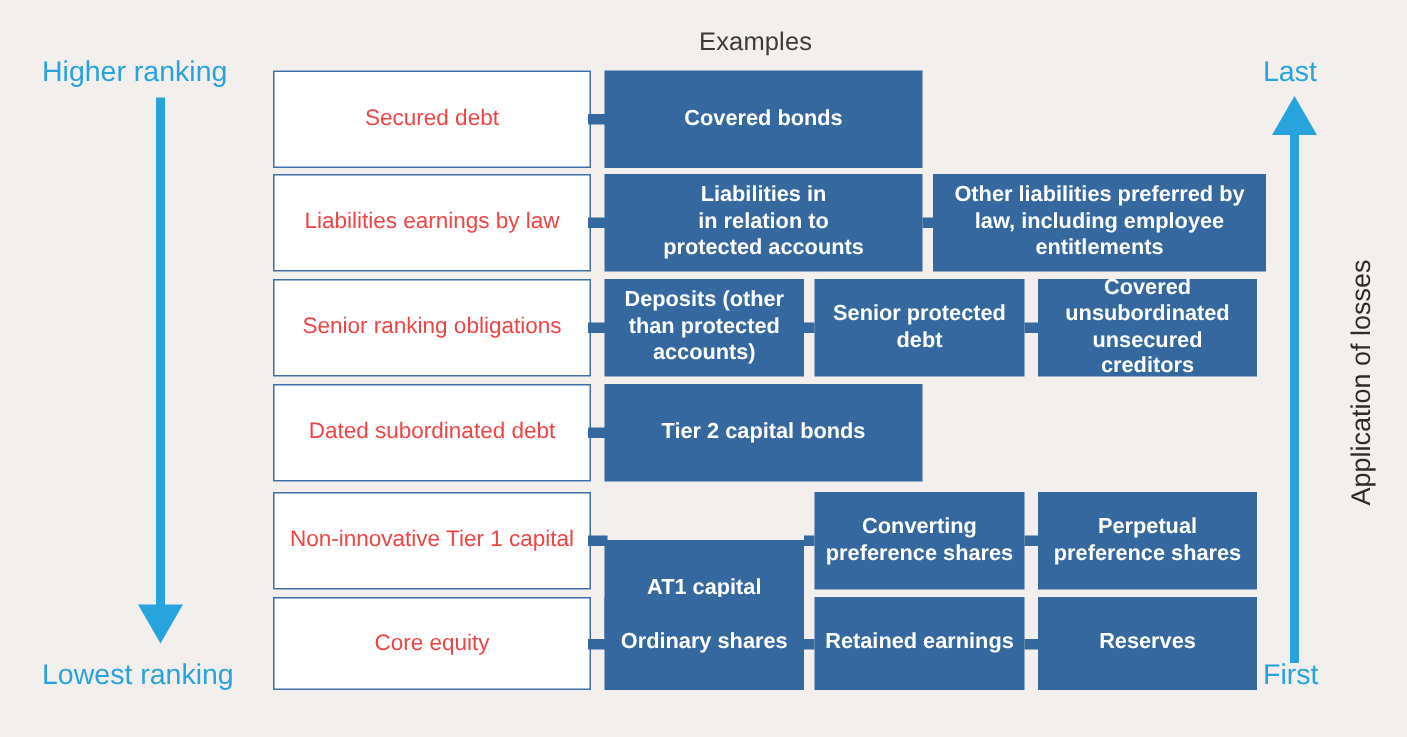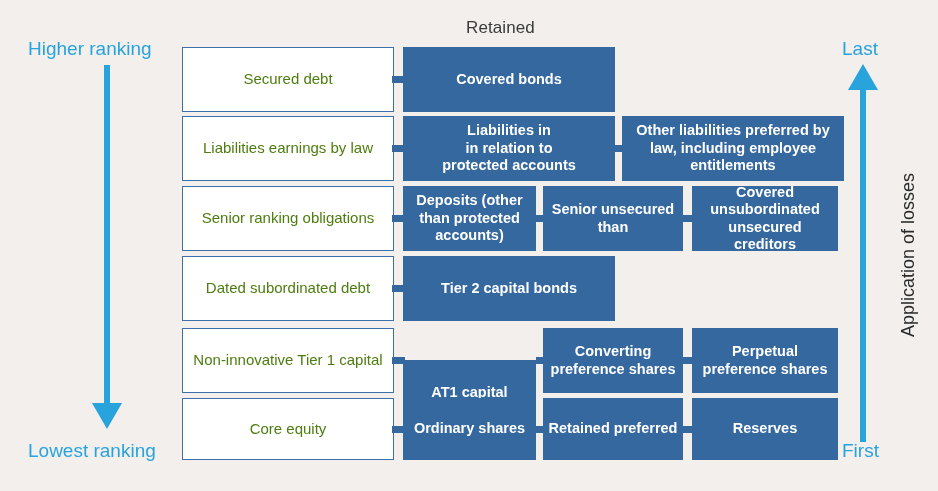--- a/index.html
+++ b/index.html
@@ -96,21 +96,21 @@
     position: absolute;
     left: 182px;
     width: 212px;
     box-sizing: border-box;
     background: #FFFFFF;
     border: 1px solid #3E6FA8;
     display: flex;
     align-items: center;
     justify-content: center;
     text-align: center;
-    color: #4d7c0f;
+    color: #ef4444;
     font-size: 15px;
     line-height: 1.22;
     padding: 17px 6px;
     font-family: "Liberation Sans", sans-serif;
   }
 
   .ex-box {
     position: absolute;
     box-sizing: border-box;
     background: #35689F;
@@ -130,21 +130,21 @@
     position: absolute;
     height: 7px;
     background: #35689F;
   }
 </style>
 </head>
 <body>
 
 <div id="stage">
 
-  <div class="col-header" id="hdr-examples">Retained</div>
+  <div class="col-header" id="hdr-examples">Examples</div>
 
   <div class="rank-label" id="lbl-lowest">Lowest ranking</div>
   <div class="rank-label" id="lbl-higher">Higher ranking</div>
   <div class="arrow-shaft" id="arrow-left-shaft"></div>
   <div class="arrow-head" id="arrow-left-head"></div>
 
   <div class="rank-label" id="lbl-last">Last</div>
   <div class="rank-label" id="lbl-first">First</div>
   <div class="arrow-shaft" id="arrow-right-shaft"></div>
   <div class="arrow-head" id="arrow-right-head"></div>
@@ -165,21 +165,21 @@
         <div class="ex-box" style="left: 403px; width: 212px; top: 116px; height: 65px; white-space: pre-line;">Liabilities in
 in relation to
 protected accounts</div>
         <div class="ex-box" style="left: 622px; width: 222px; top: 116px; height: 65px; white-space: normal;">Other liabilities preferred by law, including employee entitlements</div>
         <div class="connector" style="left: 615px; width: 7px; top: 145px;"></div>
       </div>
       <div class="row" style="top: 0px;">
         <div class="cap-box" style="top: 186px; height: 65px;">Senior ranking obligations</div>
         <div class="connector" style="left: 392px; width: 13px; top: 215px;"></div>
         <div class="ex-box" style="left: 403px; width: 133px; top: 186px; height: 65px; white-space: normal;">Deposits (other than protected accounts)</div>
-        <div class="ex-box" style="left: 543px; width: 140px; top: 186px; height: 65px; white-space: normal;">Senior unsecured than</div>
+        <div class="ex-box" style="left: 543px; width: 140px; top: 186px; height: 65px; white-space: normal;">Senior protected debt</div>
         <div class="connector" style="left: 536px; width: 7px; top: 215px;"></div>
         <div class="ex-box" style="left: 692px; width: 146px; top: 186px; height: 65px; white-space: normal;">Covered unsubordinated unsecured creditors</div>
         <div class="connector" style="left: 683px; width: 9px; top: 215px;"></div>
       </div>
       <div class="row" style="top: 0px;">
         <div class="cap-box" style="top: 256px; height: 65px;">Dated subordinated debt</div>
         <div class="connector" style="left: 392px; width: 13px; top: 285px;"></div>
         <div class="ex-box" style="left: 403px; width: 212px; top: 256px; height: 65px; white-space: normal;">Tier 2 capital bonds</div>
       </div>
       <div class="row" style="top: 0px;">
@@ -188,20 +188,20 @@
         <div class="ex-box" style="left: 403px; width: 133px; top: 336px; height: 65px; white-space: normal; margin-top: 24px;">AT1 capital</div>
         <div class="ex-box" style="left: 543px; width: 140px; top: 328px; height: 65px; white-space: normal;">Converting preference shares</div>
         <div class="connector" style="left: 536px; width: 7px; top: 357px;"></div>
         <div class="ex-box" style="left: 692px; width: 146px; top: 328px; height: 65px; white-space: normal;">Perpetual preference shares</div>
         <div class="connector" style="left: 683px; width: 9px; top: 357px;"></div>
       </div>
       <div class="row" style="top: 0px;">
         <div class="cap-box" style="top: 398px; height: 62px;">Core equity</div>
         <div class="connector" style="left: 392px; width: 13px; top: 425.5px;"></div>
         <div class="ex-box" style="left: 403px; width: 133px; top: 398px; height: 62px; white-space: normal;">Ordinary shares</div>
-        <div class="ex-box" style="left: 543px; width: 140px; top: 398px; height: 62px; white-space: normal;">Retained preferred</div>
+        <div class="ex-box" style="left: 543px; width: 140px; top: 398px; height: 62px; white-space: normal;">Retained earnings</div>
         <div class="connector" style="left: 536px; width: 7px; top: 425.5px;"></div>
         <div class="ex-box" style="left: 692px; width: 146px; top: 398px; height: 62px; white-space: normal;">Reserves</div>
         <div class="connector" style="left: 683px; width: 9px; top: 425.5px;"></div>
       </div>
     </div>
 
 </div>
 
 </body></html>

